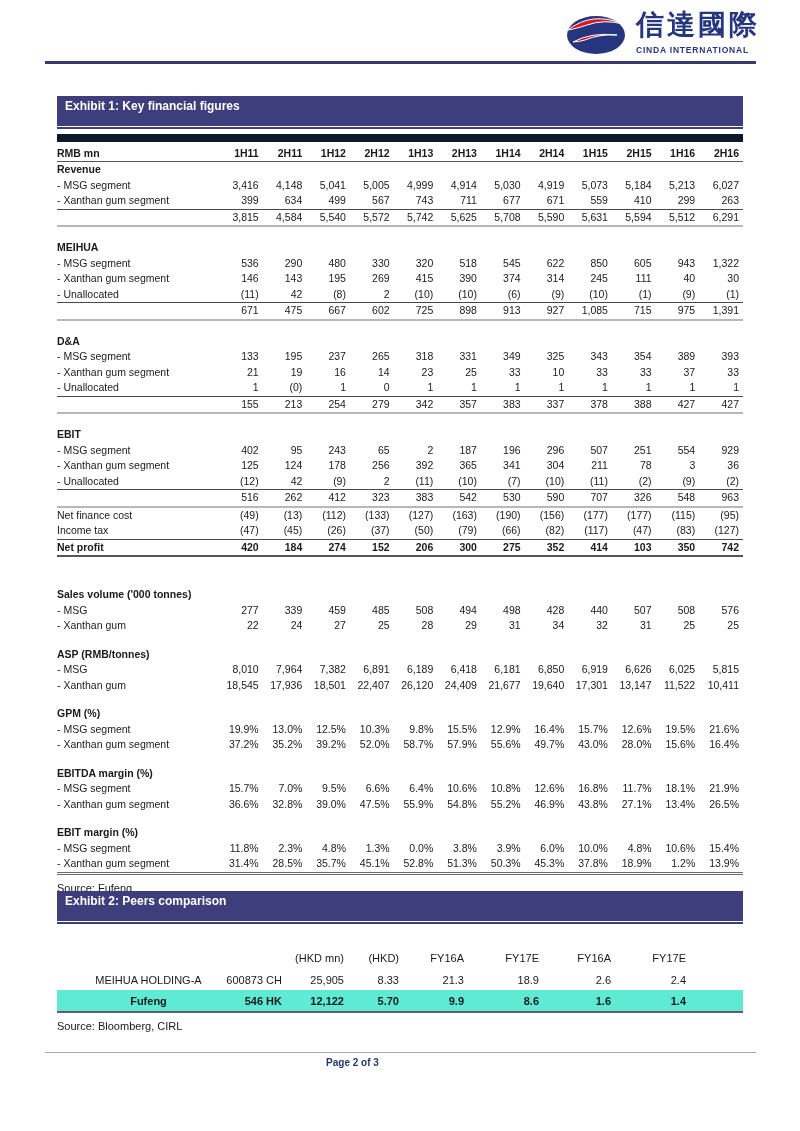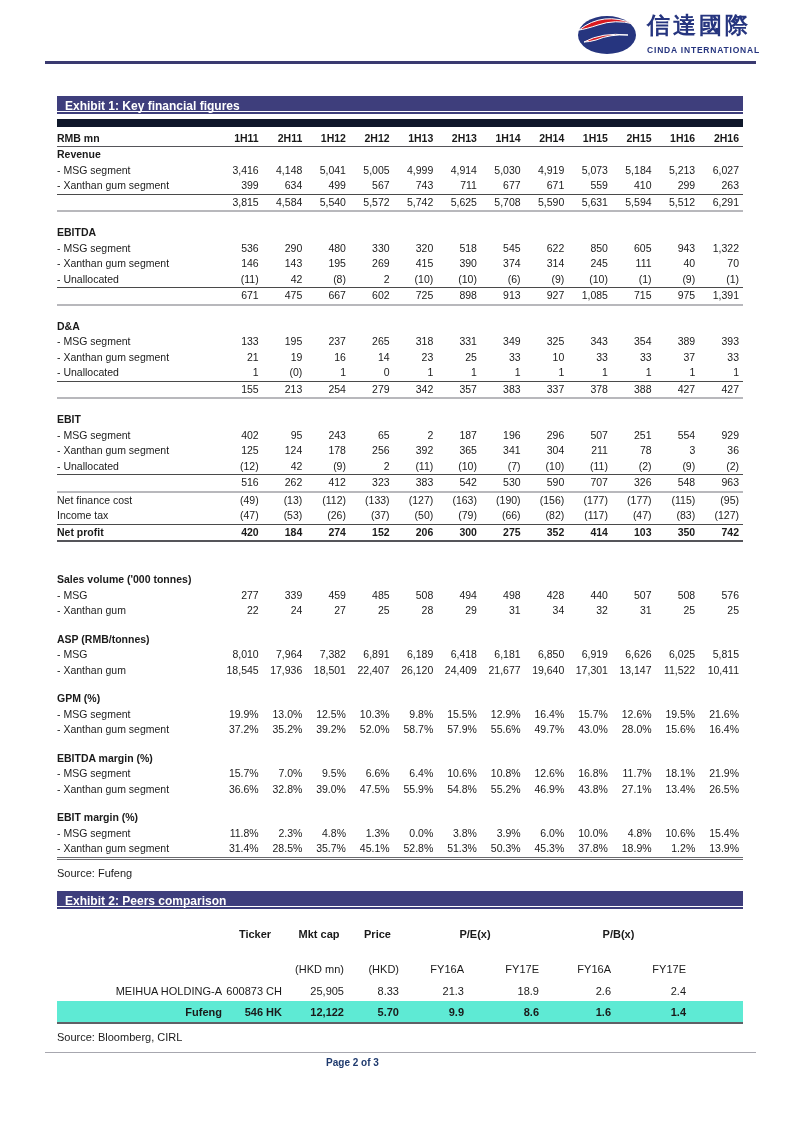--- a/index.html
+++ b/index.html
@@ -4,30 +4,30 @@
 <style>
   html,body { margin:0; padding:0; background:#ffffff; }
   .page {
     position:relative; width:800px; height:1131px; background:#fff;
     font-family:"Liberation Sans", sans-serif; color:#1a1a1a; overflow:hidden;
   }
 
   
   .logo { position:absolute; top:12px; right:40px; display:flex; align-items:center; gap:8px; }
   .logo-text { display:flex; flex-direction:column; align-items:flex-start; }
-  .logo-cn { font-size:23px; font-weight:bold; color:#26357F; letter-spacing:3px; line-height:24px; }
+  .logo-cn { font-size:28px; font-weight:bold; color:#26357F; letter-spacing:3px; line-height:24px; }
   .logo-en { font-size:8.5px; font-weight:bold; color:#26357F; letter-spacing:0.8px; margin-top:8px; }
   .top-rule { position:absolute; top:61px; left:45px; width:711px; height:3px; background:#3A3A70; }
 
   
   .exhibit { position:absolute; left:57px; width:686px; }
   #exhibit1 { top:96px; }
   #exhibit2 { top:891px; }
   .exhibit-bar {
-    height:16px; line-height:21px; background:#3E3E7C; color:#fff;
+    height:31px; line-height:21px; background:#3E3E7C; color:#fff;
     font-size:12px; font-weight:bold; padding-left:8px; box-sizing:border-box;
     border-bottom:1px solid #fff; box-shadow:0 2px 0 #3E3E7C;
   }
   .source { margin-top:7px; font-size:11px; color:#1a1a1a; }
 
   
   table.e1 { border-collapse:collapse; table-layout:fixed; width:686px; margin-top:7px; }
   .e1 th, .e1 td { padding:0; font-size:10.5px; line-height:15.5px; white-space:nowrap; overflow:hidden; vertical-align:bottom; }
   .e1 col.c-lbl { width:162px; }
   .e1 .num { text-align:right; padding-right:4px; }
@@ -38,21 +38,21 @@
   .e1 tr.netprofit td { font-weight:bold; border-top:1px solid #4A4A4A; border-bottom:2px solid #55555A; }
   .e1 tr.spacer td { height:13px; }
   .e1 tr.spacer-lg td { height:30px; }
   .e1 tr.last td { border-bottom:3px double #6A6A6E; }
 
   
   table.e2 { border-collapse:collapse; table-layout:fixed; width:686px; margin-top:14px; }
   .e2 th, .e2 td { padding:0; font-size:11px; white-space:nowrap; overflow:hidden; }
   .e2 .num { text-align:right; padding-right:6px; }
   .e2 .ctr { text-align:center; }
-  .e2 .name { text-align:right; padding-left:18px; }
+  .e2 .name { text-align:center; padding-left:18px; }
   .e2 tr.ghead th { font-weight:bold; height:26px; vertical-align:middle; }
   .e2 tr.shead td { height:28px; vertical-align:bottom; padding-bottom:5px; }
   .e2 tr.data td { height:21px; vertical-align:middle; }
   .e2 tr.hl td { background:#5eead4; font-weight:bold; border-bottom:2px solid #606066; }
 
   
   .footer-rule { position:absolute; top:1052px; left:45px; width:711px; border-top:1px solid #A7A7AF; }
   .page-num { position:absolute; top:1057px; left:0; width:705px; text-align:center; font-size:10px; font-weight:bold; color:#1F3A6E; }
 </style>
 </head>
@@ -154,21 +154,21 @@
             <td class="num">5,590</td>
             <td class="num">5,631</td>
             <td class="num">5,594</td>
             <td class="num">5,512</td>
             <td class="num">6,291</td>
           </tr>
           <tr class="spacer">
             <td colspan="13"></td>
           </tr>
           <tr class="section">
-            <td colspan="13" class="lbl">EBITDA</td>
+            <td colspan="13" class="lbl">MEIHUA</td>
           </tr>
           <tr class="data">
             <td class="lbl">- MSG segment</td>
             <td class="num">536</td>
             <td class="num">290</td>
             <td class="num">480</td>
             <td class="num">330</td>
             <td class="num">320</td>
             <td class="num">518</td>
             <td class="num">545</td>
@@ -184,21 +184,21 @@
             <td class="num">143</td>
             <td class="num">195</td>
             <td class="num">269</td>
             <td class="num">415</td>
             <td class="num">390</td>
             <td class="num">374</td>
             <td class="num">314</td>
             <td class="num">245</td>
             <td class="num">111</td>
             <td class="num">40</td>
-            <td class="num">70</td>
+            <td class="num">30</td>
           </tr>
           <tr class="data">
             <td class="lbl">- Unallocated</td>
             <td class="num">(11)</td>
             <td class="num">42</td>
             <td class="num">(8)</td>
             <td class="num">2</td>
             <td class="num">(10)</td>
             <td class="num">(10)</td>
             <td class="num">(6)</td>
@@ -366,21 +366,21 @@
             <td class="num">(190)</td>
             <td class="num">(156)</td>
             <td class="num">(177)</td>
             <td class="num">(177)</td>
             <td class="num">(115)</td>
             <td class="num">(95)</td>
           </tr>
           <tr class="data">
             <td class="lbl">Income tax</td>
             <td class="num">(47)</td>
-            <td class="num">(53)</td>
+            <td class="num">(45)</td>
             <td class="num">(26)</td>
             <td class="num">(37)</td>
             <td class="num">(50)</td>
             <td class="num">(79)</td>
             <td class="num">(66)</td>
             <td class="num">(82)</td>
             <td class="num">(117)</td>
             <td class="num">(47)</td>
             <td class="num">(83)</td>
             <td class="num">(127)</td>
@@ -593,29 +593,20 @@
           <col style="width:66px">
           <col style="width:62px">
           <col style="width:55px">
         <col style="width:65px">
           <col style="width:75px">
           <col style="width:72px">
           <col style="width:75px">
           <col style="width:51px">
       </colgroup>
       <thead>
-        <tr class="ghead" id="ex2-ghead">
-            <th colspan="1" class="ctr"></th>
-            <th colspan="1" class="ctr">Ticker</th>
-            <th colspan="1" class="ctr">Mkt cap</th>
-            <th colspan="1" class="ctr">Price</th>
-            <th colspan="2" class="ctr">P/E(x)</th>
-            <th colspan="2" class="ctr">P/B(x)</th>
-            <th colspan="1" class="ctr"></th>
-          </tr>
         <tr class="shead" id="ex2-shead">
             <td class="num"></td>
             <td class="num"></td>
             <td class="num">(HKD mn)</td>
             <td class="num">(HKD)</td>
             <td class="num">FY16A</td>
             <td class="num">FY17E</td>
             <td class="num">FY16A</td>
             <td class="num">FY17E</td>
             <td class="num"></td>

